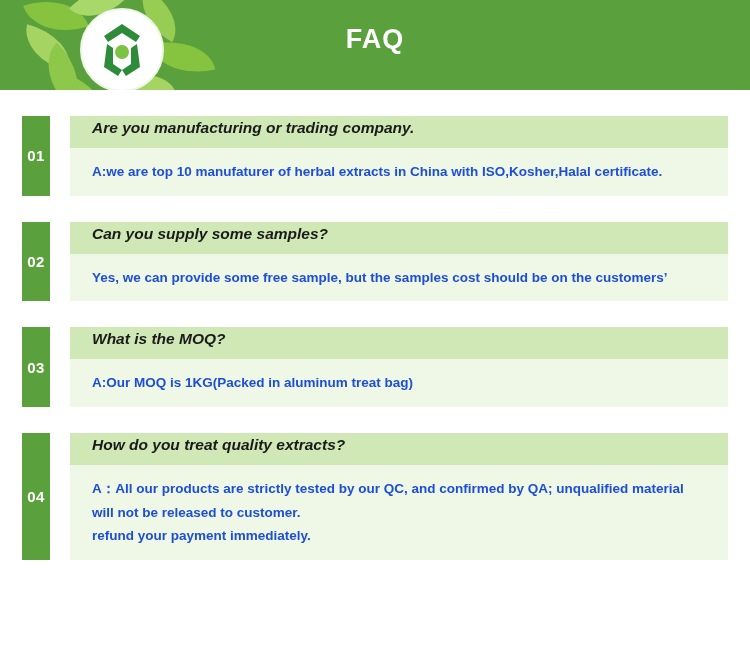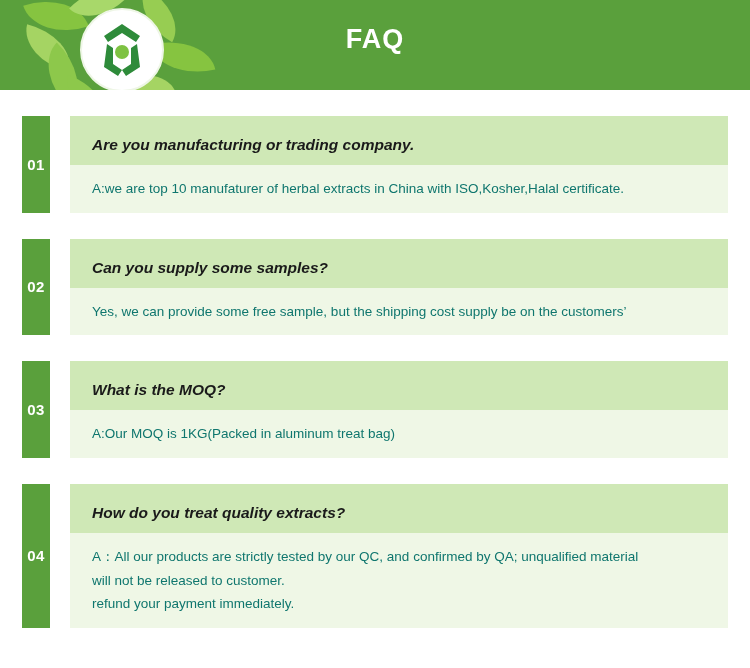--- a/index.html
+++ b/index.html
@@ -102,28 +102,29 @@
   .qa {
     flex: 1;
     margin-left: 20px;
   }
   .question {
     background: #cfe8b6;
     color: #1a1a1a;
     font-size: 15.5px;
     font-weight: bold;
     font-style: italic;
-    padding: 20px 0 11px 22px;
+    padding: 3px 0 11px 22px;
   }
   .answer {
     background: #eff7e6;
-    color: #0f766e;
+    color: #1d4ed8;
     font-size: 13.5px;
     line-height: 1.75;
     padding: 12px 14px 12px 22px;
+    font-weight: bold;
   }
   .answer p { margin: 0; }
 </style>
 </head>
 <body>
 
 <div class="header">
   <div class="logo-wrap">
     <div class="leaf l1"></div>
     <div class="leaf l2"></div>
@@ -154,21 +155,21 @@
         <p>A:we are top 10 manufaturer of herbal extracts in China with ISO,Kosher,Halal certificate.</p>
       </div>
     </div>
   </div>
 
   <div class="faq-item">
     <div class="num-badge">02</div>
     <div class="qa">
       <div class="question">Can you supply some samples?</div>
       <div class="answer">
-        <p>Yes, we can provide some free sample, but the shipping cost supply be on the customers’</p>
+        <p>Yes, we can provide some free sample, but the samples cost should be on the customers’</p>
       </div>
     </div>
   </div>
 
   <div class="faq-item">
     <div class="num-badge">03</div>
     <div class="qa">
       <div class="question">What is the MOQ?</div>
       <div class="answer">
         <p>A:Our MOQ is 1KG(Packed in aluminum treat bag)</p>

